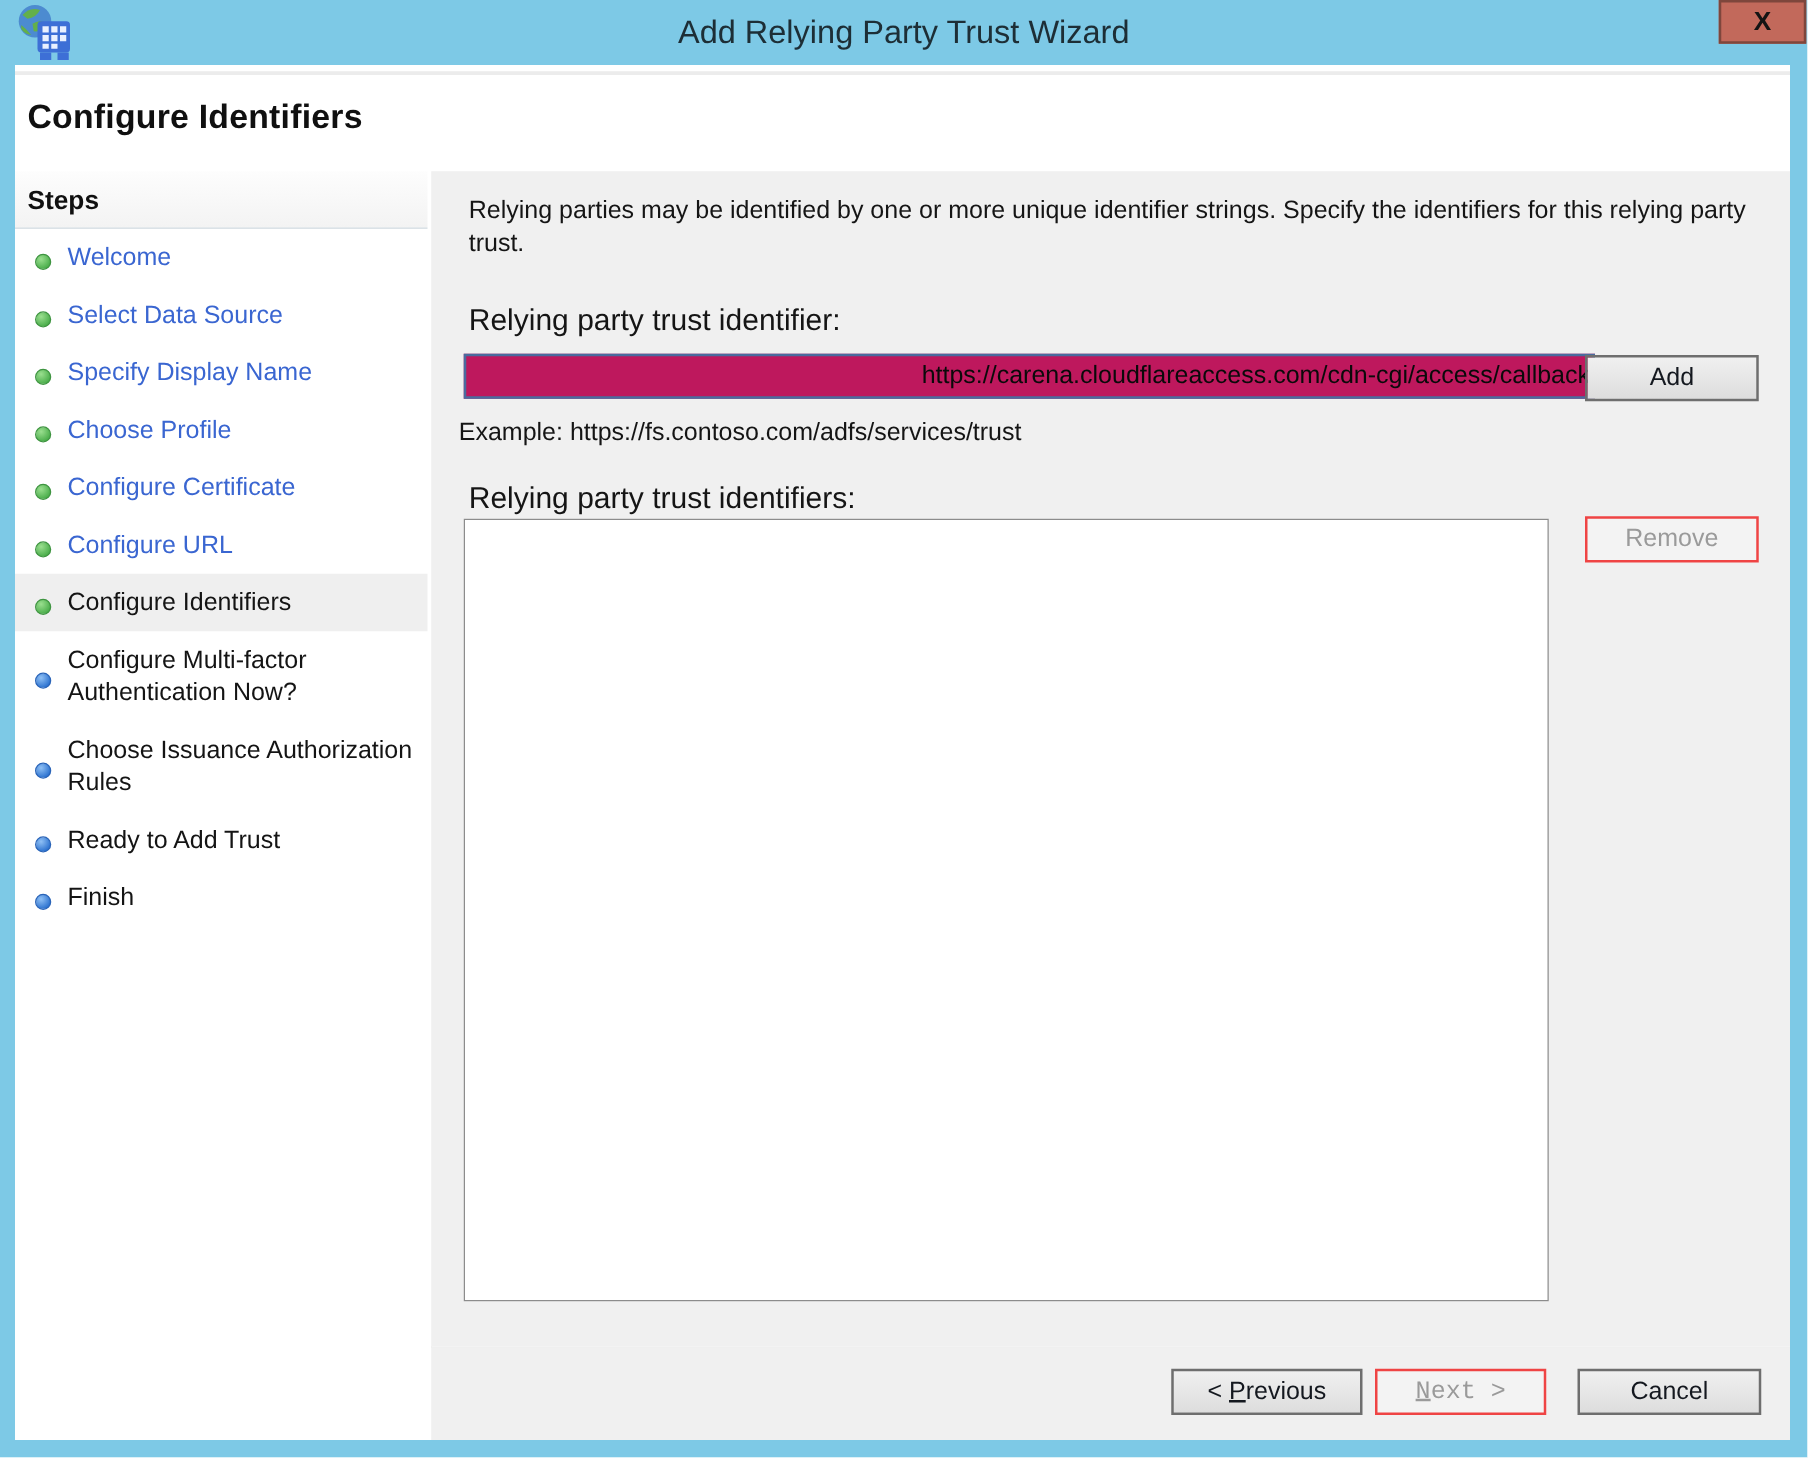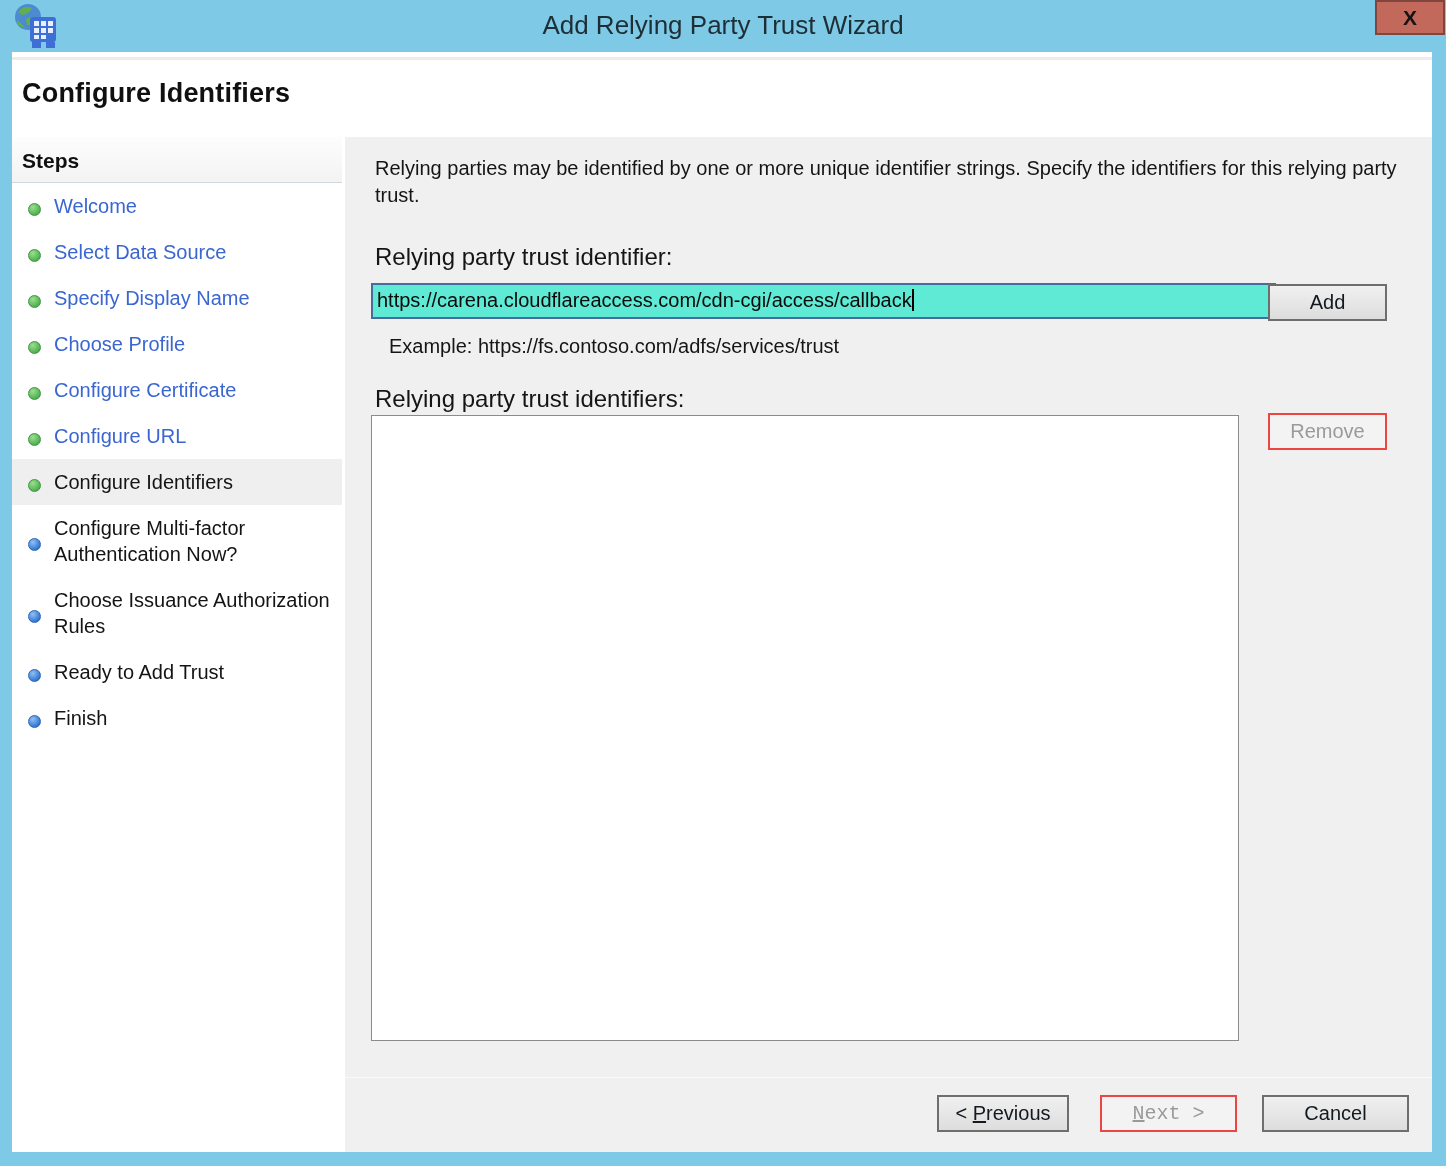--- a/index.html
+++ b/index.html
@@ -73,53 +73,53 @@
     position:absolute; left:333px; top:85px; right:0; bottom:0;
     background:#F0F0F0;
   }
   .intro {
     position:absolute; left:30px; top:18px; width:1030px; margin:0;
     font-size:20px; line-height:27px; color:#151515;
   }
   .field-label { position:absolute; left:30px; font-size:24px; color:#151515; }
   .lbl-identifier { top:106px; }
   .lbl-identifiers { top:248px; }
-  .example-text { position:absolute; left:44px; top:198px; font-size:20px; color:#151515; }
+  .example-text { position:absolute; left:22px; top:198px; font-size:20px; color:#151515; }
 
   .input-box {
     position:absolute; left:26px; top:146px; width:905px; height:36px;
-    background:#5eead4; border:2px solid #4A6B9E;
+    background:#be185d; border:2px solid #4A6B9E;
     font-size:20px; line-height:31px; padding-left:4px;
-    white-space:nowrap; overflow:hidden; color:#0A0A0A; cursor:text;
+    white-space:nowrap; overflow:hidden; color:#0A0A0A; cursor:text;text-align:right;
   }
   .caret { display:inline-block; width:2px; height:22px; background:#000; vertical-align:middle; margin:-3px 0 0 0; }
 
   .listbox {
     position:absolute; left:26px; top:278px; width:868px; height:626px;
     background:#fff; border:1px solid #8C8C8C;
   }
 
   .btn {
-    position:absolute; height:37px; width:119px;
+    position:absolute; height:37px; width:139px;
     background:linear-gradient(#F0F0F0,#DDDDDD);
     border:2px solid #6E6E6E; color:#14181F;
     font-size:20px; font-family:"Liberation Sans", sans-serif;
     padding:0; cursor:pointer;
   }
   .btn:disabled {
     background:#F3F3F3; border:2px solid #ef4444; color:#9A9A9A; cursor:default;
   }
   .btn-add    { left:923px; top:147px; }
   .btn-remove { left:923px; top:276px; }
 
   .footer-sep {
     position:absolute; left:0; right:0; top:940px; height:1px;
     background:#D9D9D9; border-bottom:1px solid #FAFAFA;
   }
-  .btn-prev   { left:592px; top:958px; width:132px; }
+  .btn-prev   { left:592px; top:958px; width:153px; }
   .btn-next   { left:755px; top:958px; width:137px;font-family:Liberation Mono, monospace; }
   .btn-cancel { left:917px; top:958px; width:147px; }
   .btn u { text-decoration:underline; }
 </style>
 </head>
 <body>
 
 <div class="window">
 
   <div class="titlebar">

